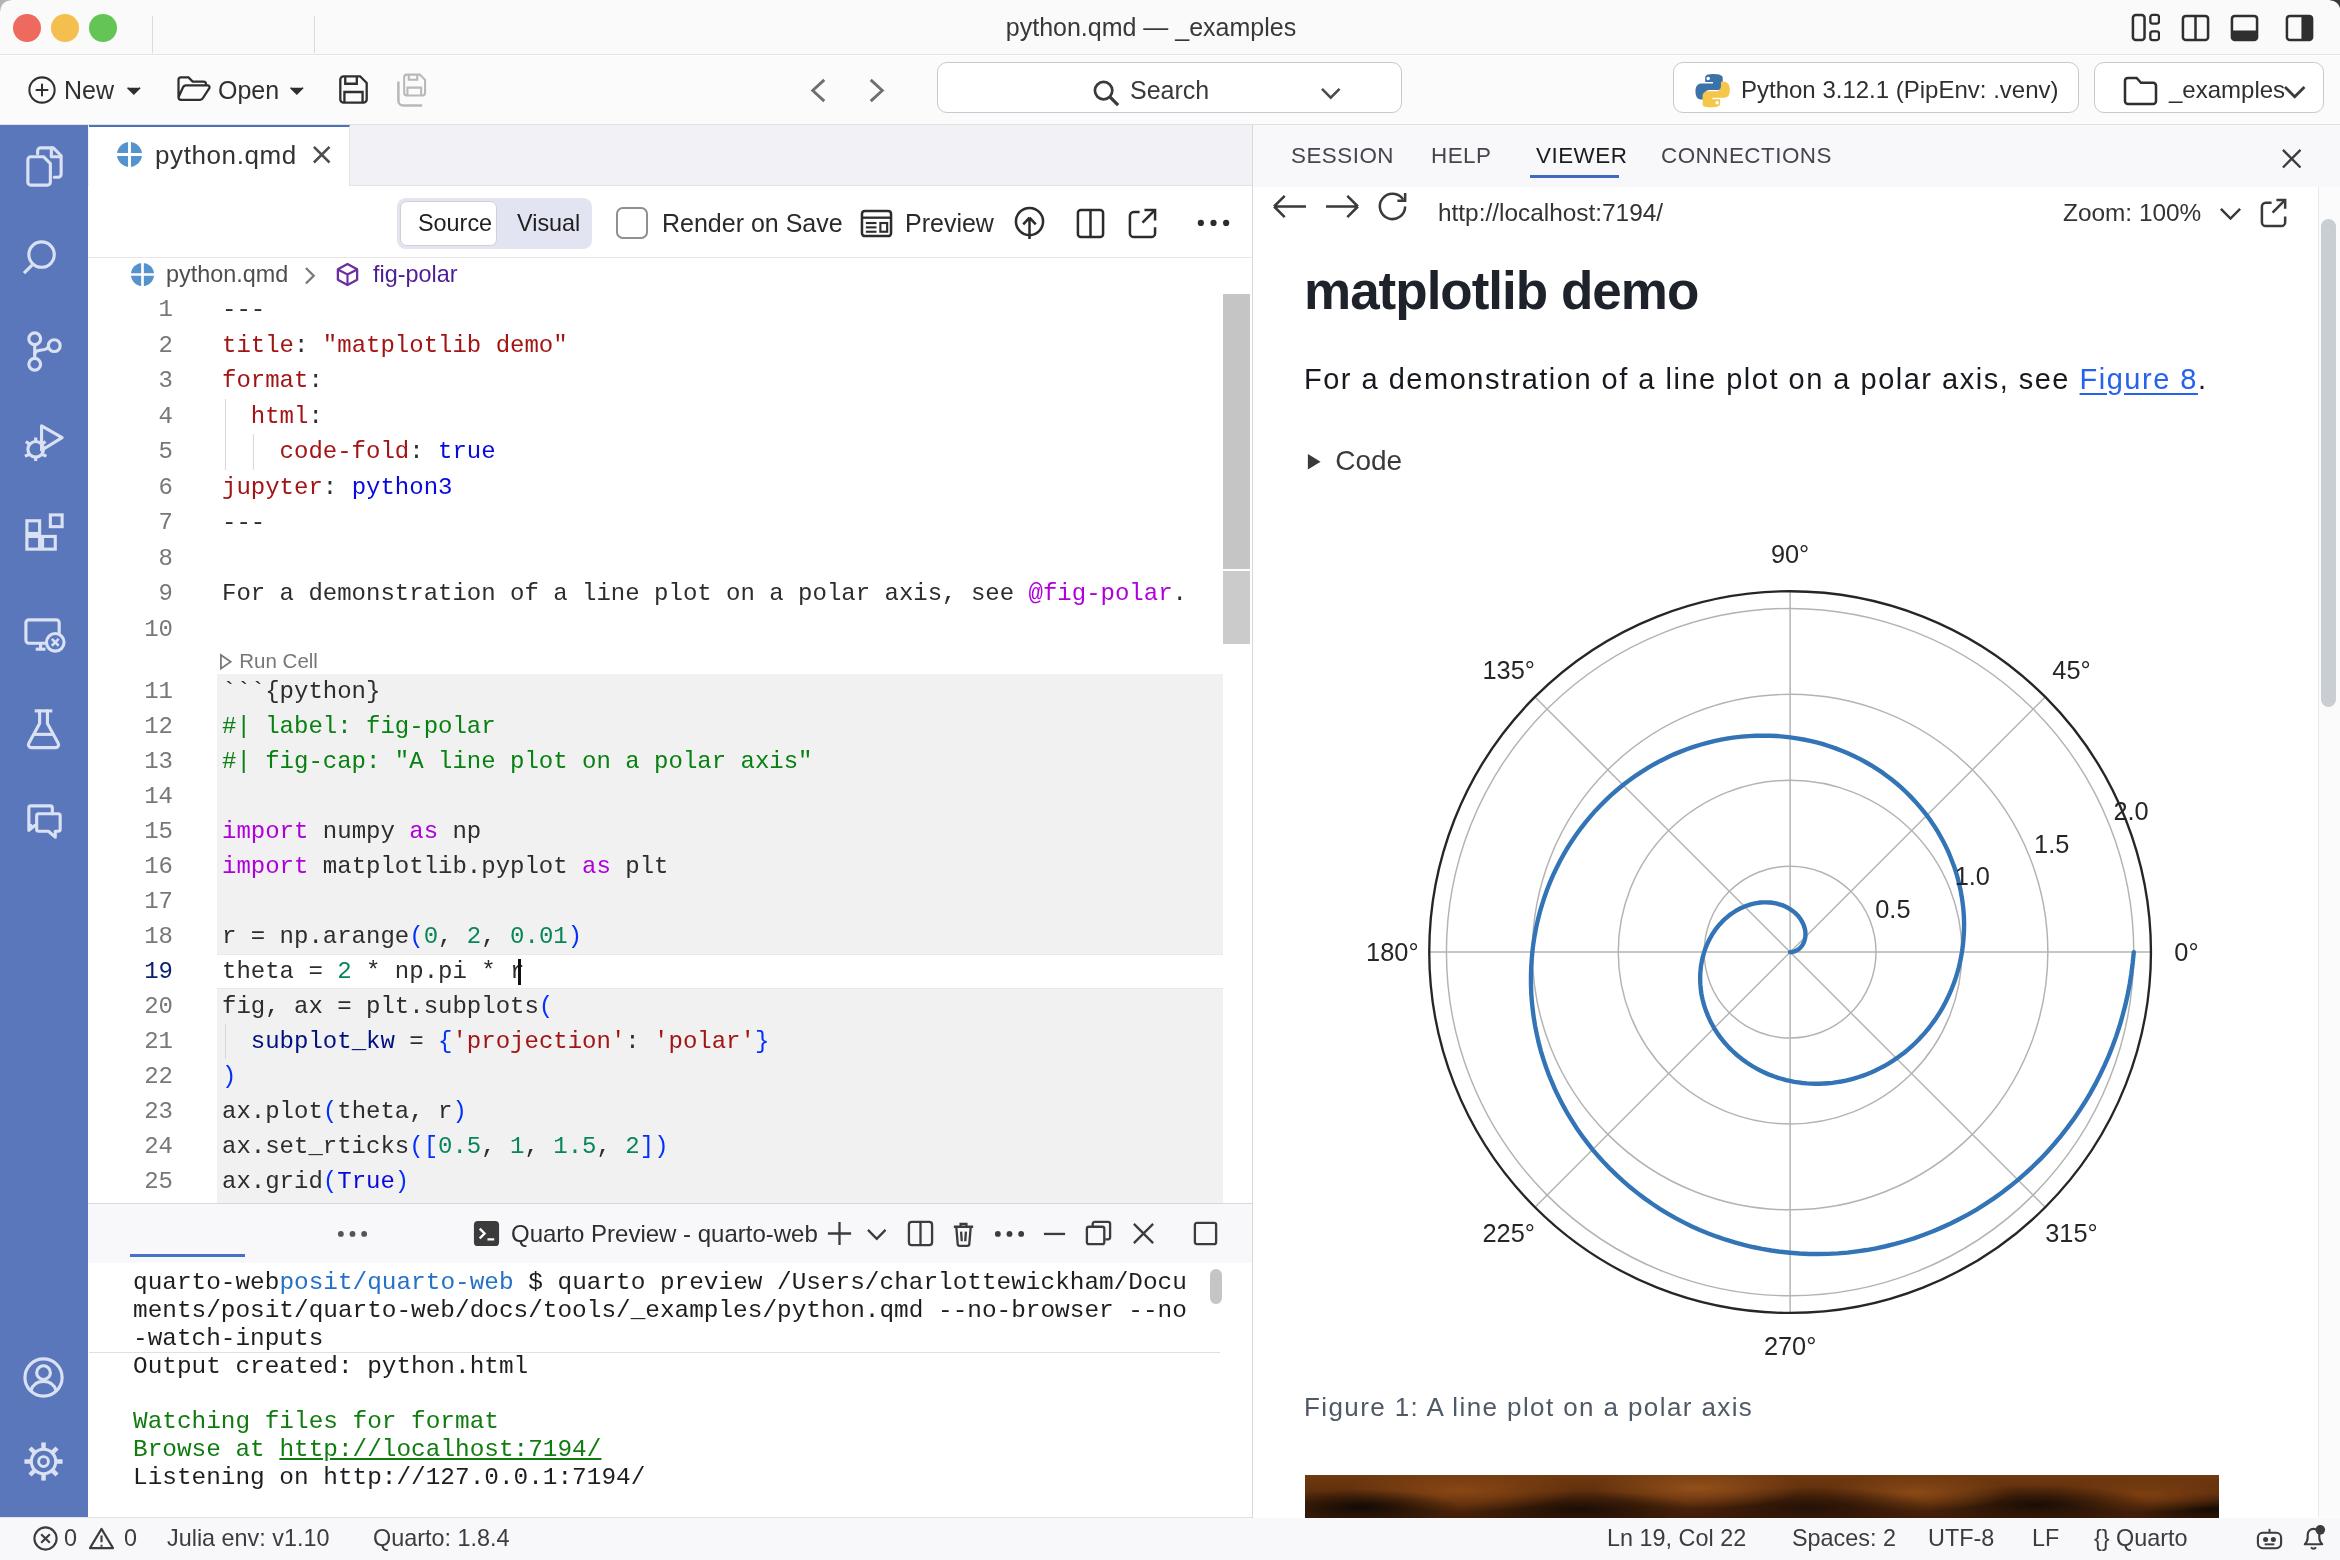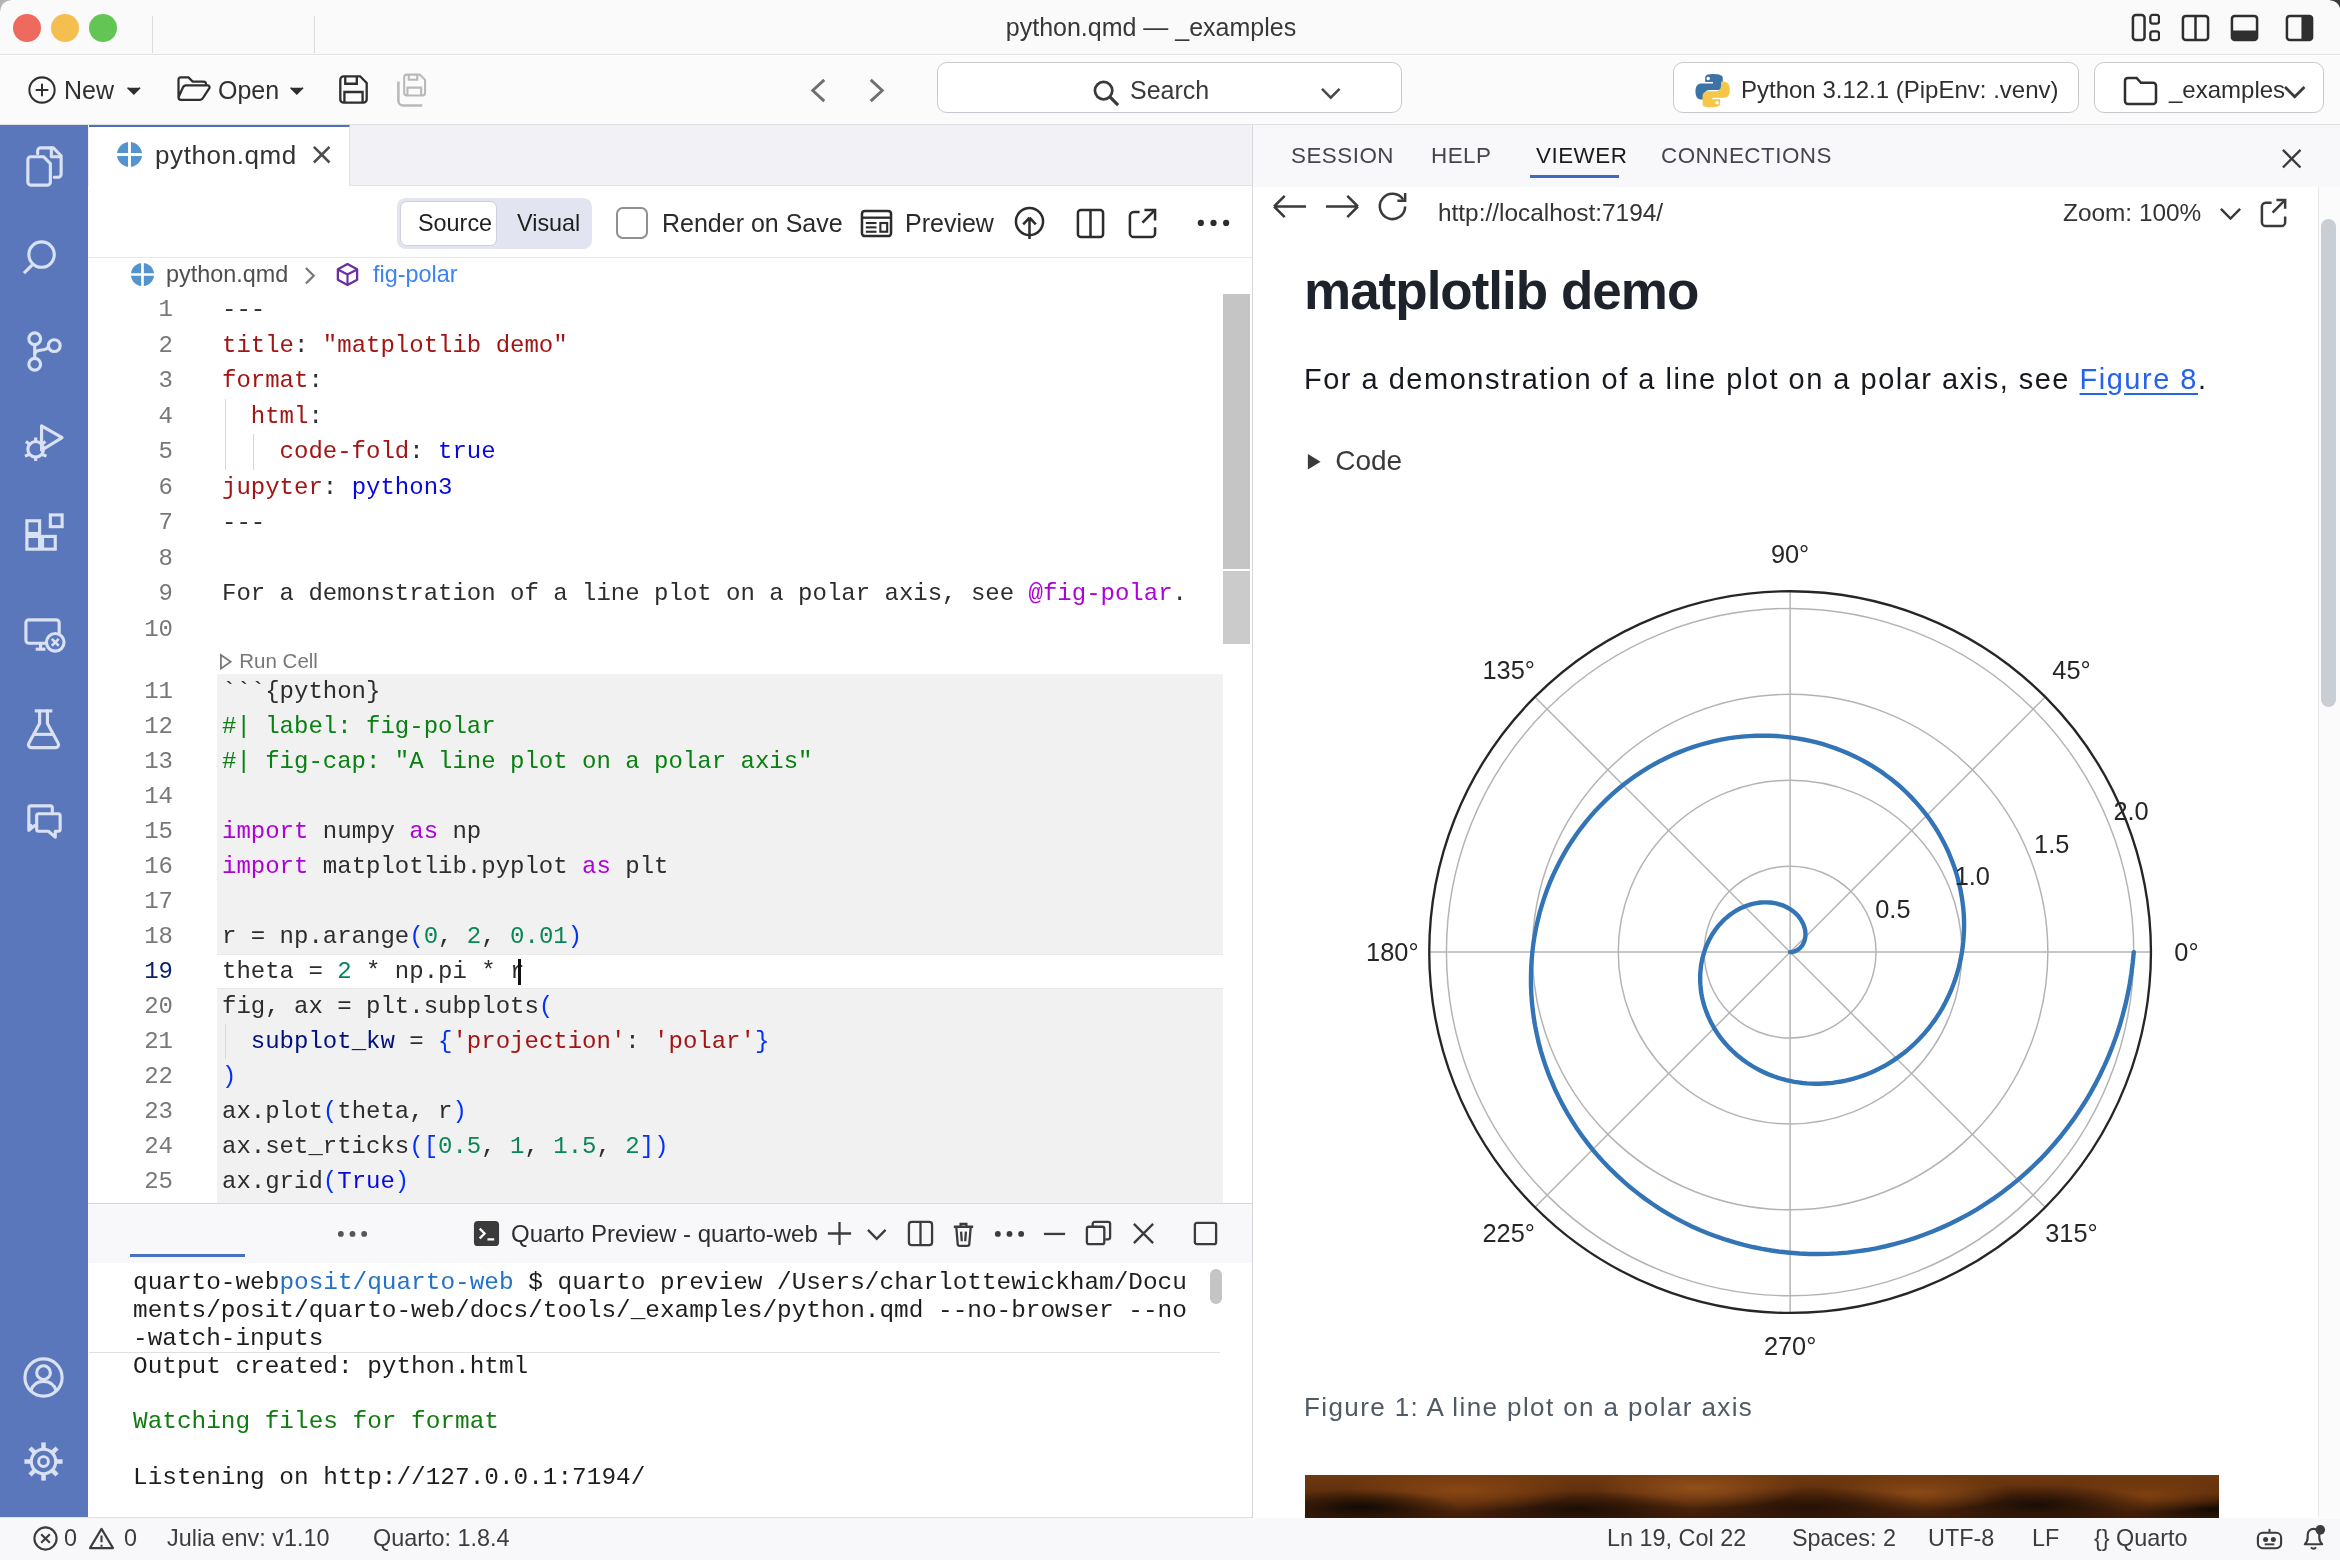--- a/index.html
+++ b/index.html
@@ -258,21 +258,21 @@
       <path d="M13 1 v24 M1 13 h24" stroke="#fff" stroke-width="2.8"></path>
     </svg>
     <div class="abs" style="left:166px;top:259px;height:33px;line-height:31px;font-size:23.4px;color:#4f4f4f">python.qmd</div>
     <svg class="abs " style="left:302px;top:265px" width="15.6" height="21.5" viewBox="0 0 16 22" fill="none">
       <path d="M4 3 L12 11 L4 19" stroke="#7a7a7a" stroke-width="2.4"></path>
     </svg>
     <svg class="abs " style="left:335px;top:262px" width="25" height="25" viewBox="0 0 26 26" fill="none">
       <path d="M13 2 L23 7.5 V18.5 L13 24 L3 18.5 V7.5 Z" stroke="#6b2fa0" stroke-width="2.4" stroke-linejoin="round"></path>
       <path d="M3.5 8 L13 13 L22.5 8 M13 13 V23.5" stroke="#6b2fa0" stroke-width="2.2"></path>
     </svg>
-    <div class="abs" style="left:373px;top:259px;height:33px;line-height:31px;font-size:23.4px;color:#3b82f6">fig-polar</div>
+    <div class="abs" style="left:373px;top:259px;height:33px;line-height:31px;font-size:23.4px;color:#4c1d95">fig-polar</div>
     <div class="abs" id="codearea">
       <div class="abs" id="cellbg"></div>
       <div class="abs" id="curline"></div>
       <div class="abs cr" style="top:-1px"><span class="ln">1</span><span class="ct">---</span></div>
       <div class="abs cr" style="top:35px"><span class="ln">2</span><span class="ct"><span class="yk">title</span>: <span class="ys">"matplotlib demo"</span></span></div>
       <div class="abs cr" style="top:70px"><span class="ln">3</span><span class="ct"><span class="yk">format</span>:</span></div>
       <div class="abs cr" style="top:106px"><span class="ln">4</span><span class="ct">  <span class="yk">html</span>:</span></div>
       <div class="abs cr" style="top:141px"><span class="ln">5</span><span class="ct">    <span class="yk">code-fold</span>: <span class="kb">true</span></span></div>
       <div class="abs cr" style="top:177px"><span class="ln">6</span><span class="ct"><span class="yk">jupyter</span>: <span class="kb">python3</span></span></div>
       <div class="abs cr" style="top:212px"><span class="ln">7</span><span class="ct">---</span></div>
@@ -350,20 +350,21 @@
     <svg class="abs " style="left:1192px;top:1220px" width="27" height="27" viewBox="0 0 28 28" fill="none">
       <rect x="3" y="3" width="22" height="22" rx="2" stroke="#3c3c3c" stroke-width="2.4"></rect>
     </svg>
     <div class="abs" id="termbody">
       <div class="abs tline" style="top:5.9px">quarto-web<span class="tblue">posit/quarto-web</span> $ quarto preview /Users/charlottewickham/Docu</div>
       <div class="abs tline" style="top:34px">ments/posit/quarto-web/docs/tools/_examples/python.qmd --no-browser --no</div>
       <div class="abs tline" style="top:62px">-watch-inputs</div>
       <div class="abs tline" style="top:90px">Output created: python.html</div>
       <div class="abs tline" style="top:117px"></div>
       <div class="abs tline" style="top:145px"><span class="tgreen">Watching files for format</span></div>
+      <div class="abs tline" style="top:173px"><span class="tgreen">Browse at <span style="text-decoration:underline">http://localhost:7194/</span></span></div>
       <div class="abs tline" style="top:201px">Listening on http://127.0.0.1:7194/</div>
       <div class="abs" style="left:1px;top:89px;width:1131px;height:1px;background:#e0e0e0"></div>
       <div class="abs" style="left:1122px;top:5.9px;width:11.7px;height:35px;background:#c5c5c5;border-radius:5.9px"></div>
     </div>
     <div class="abs" id="statusbar"></div>
     <svg class="abs " style="left:32px;top:1525px" width="27" height="27" viewBox="0 0 28 28" fill="none">
       <circle cx="14" cy="14" r="11.5" stroke="#3c3c3c" stroke-width="2.2"></circle>
       <path d="M9.5 9.5 l9 9 M18.5 9.5 l-9 9" stroke="#3c3c3c" stroke-width="2.2"></path>
     </svg>
     <div class="abs sbt" style="left:64px;top:1517px">0</div>

